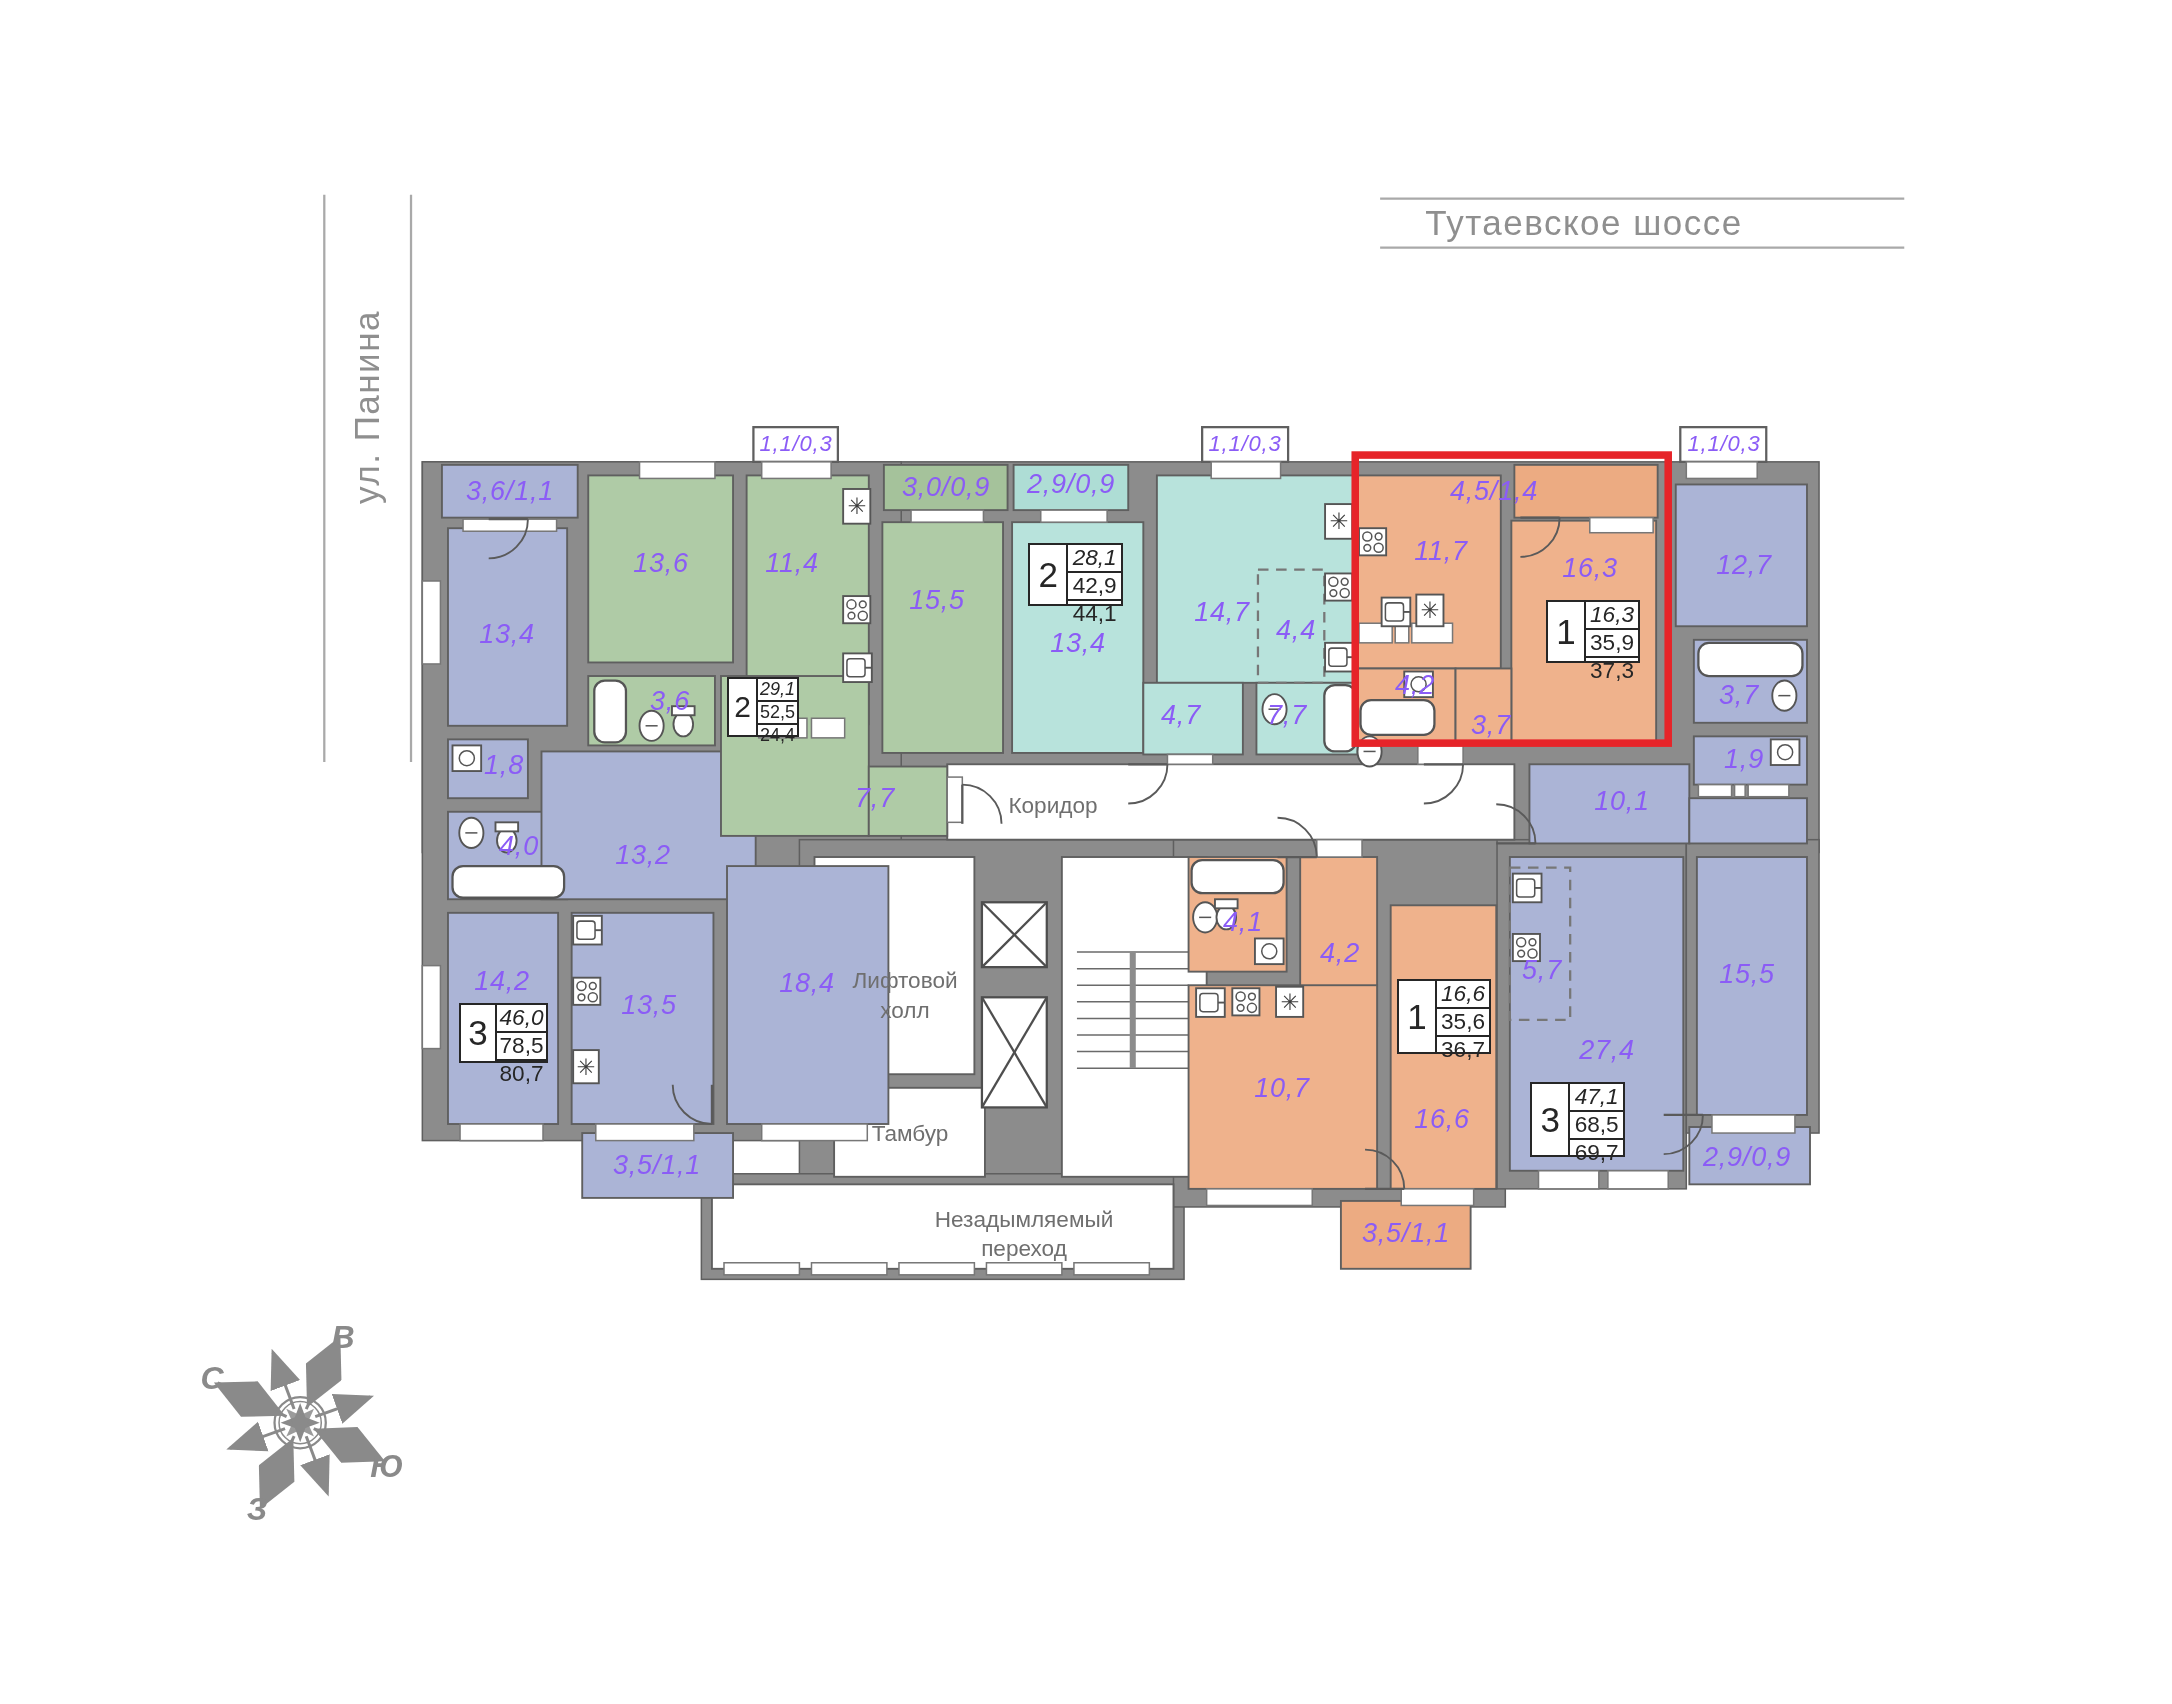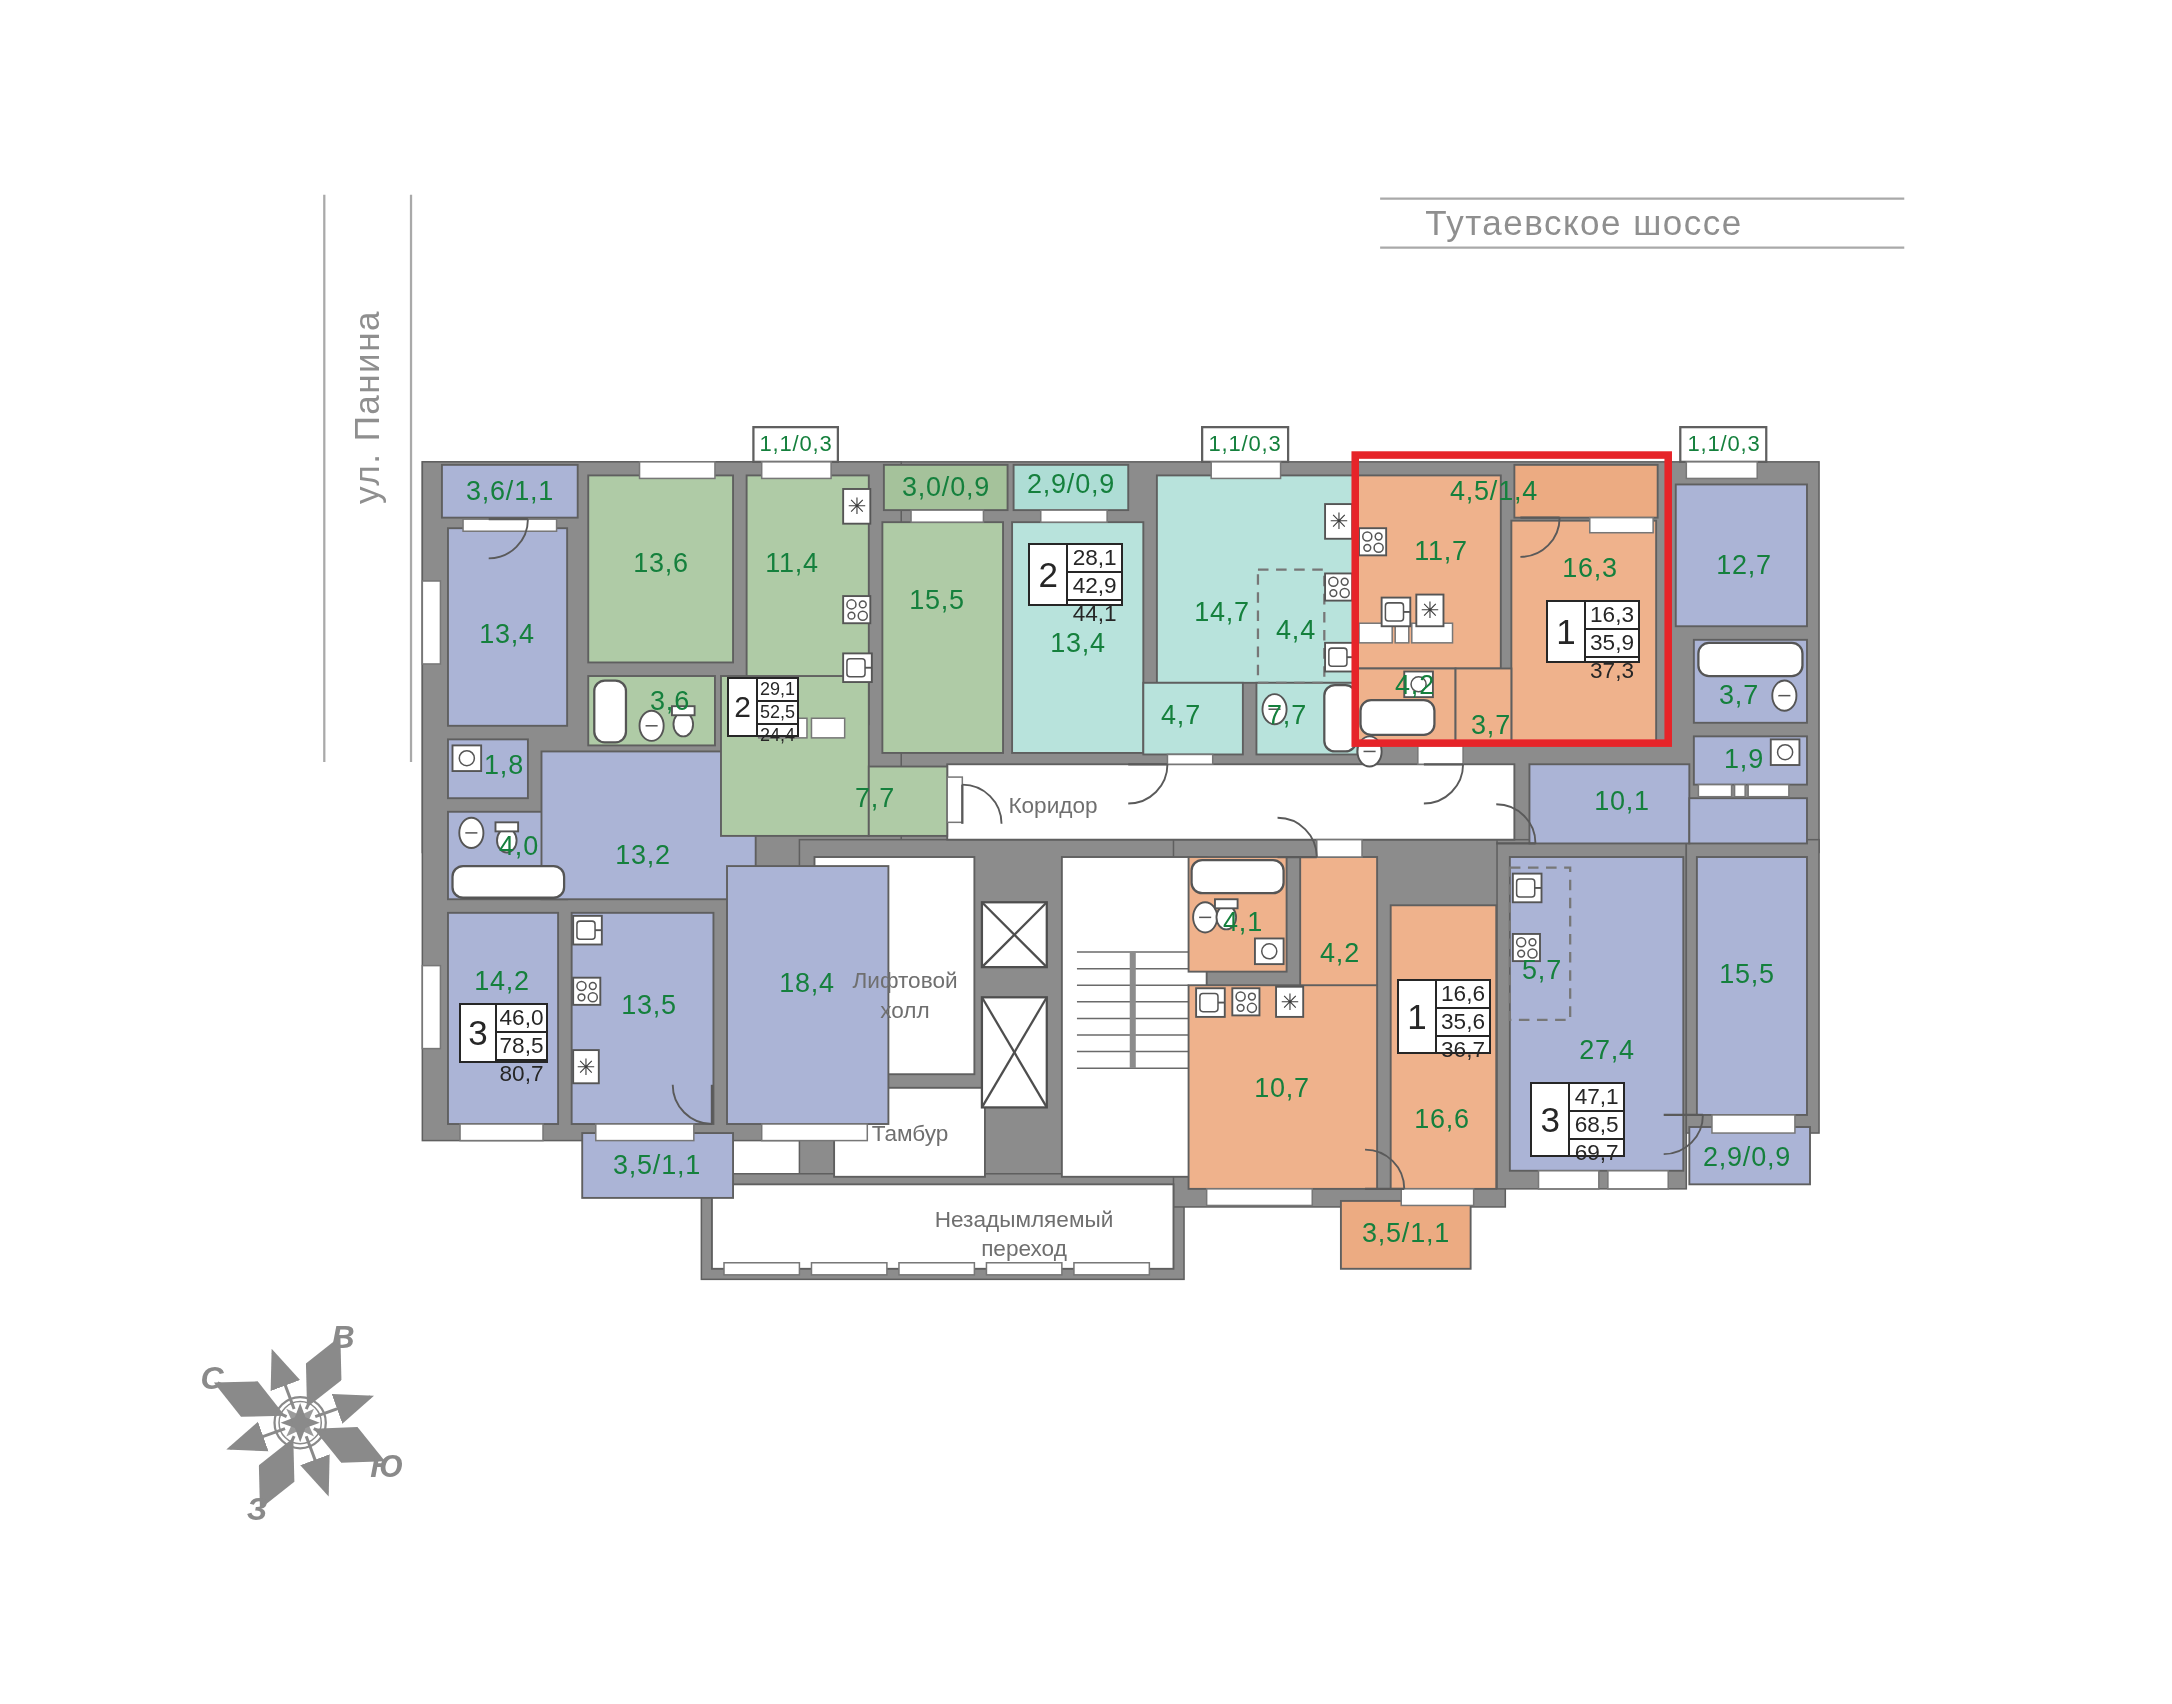--- a/index.html
+++ b/index.html
@@ -1,34 +1,34 @@
 <!DOCTYPE html>
 <html style="font-size:12px"><head>
 <meta charset="utf-8">
 <style>
   html,body{margin:0;padding:0;background:#fff;}
   #stage{position:relative;width:2172px;height:1705px;background:#ffffff;overflow:hidden;
          font-family:"Liberation Sans",sans-serif;}
   #plan-svg{position:absolute;left:0;top:0;}
-  .lbl{position:absolute;transform:translate(-50%,-50%);font-size:27px;color:#15803d;
-       white-space:nowrap;letter-spacing:0.8px;}
+  .lbl{position:absolute;transform:translate(-50%,-50%);font-size:27px;color:#8b5cf6;
+       white-space:nowrap;letter-spacing:0.8px;font-style:italic;}
   .lbl.small{font-size:22px;}
   .street{position:absolute;transform:translate(-50%,-50%);font-size:35px;color:#8f8f8f;
           letter-spacing:1.5px;white-space:nowrap;}
   .street.vertical{transform:translate(-50%,-50%) rotate(-90deg);}
   .core-lbl{position:absolute;transform:translate(-50%,-50%);font-size:22.6px;color:#6f6f6f;white-space:nowrap;}
   .compass-lbl{position:absolute;transform:translate(-50%,-50%);font-size:32px;font-weight:bold;
                font-style:italic;color:#8a8a8a;}
   .spec{position:absolute;display:flex;background:#fff;border:2.3px solid #262626;color:#262626;box-sizing:border-box;}
   .spec .t{width:40%;border-right:2.3px solid #262626;display:flex;align-items:center;justify-content:center;
            font-size:35px;}
   .spec .v{flex:1;display:flex;flex-direction:column;}
   .spec .v div{flex:1;display:flex;align-items:center;justify-content:center;font-size:22.6px;
                border-top:2.3px solid #262626;}
-  .spec .v div:first-child{border-top:none;}
+  .spec .v div:first-child{border-top:none;font-style:italic;}
   .fridge{position:absolute;transform:translate(-50%,-50%);font-size:22.6px;color:#3c3c3c;}
 </style>
 </head>
 <body>
 
 <div id="stage">
 
 <svg id="plan-svg" width="2172" height="1705" viewBox="0 0 2880 2260">
   <defs>
     <marker id="mtri" viewBox="0 0 10 8" refX="9" refY="4" markerWidth="13" markerHeight="11" orient="auto">

